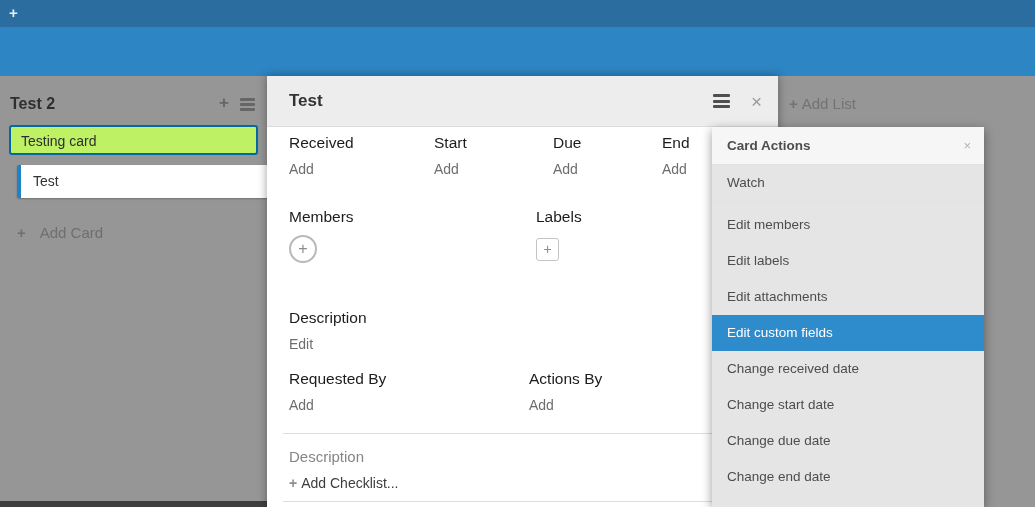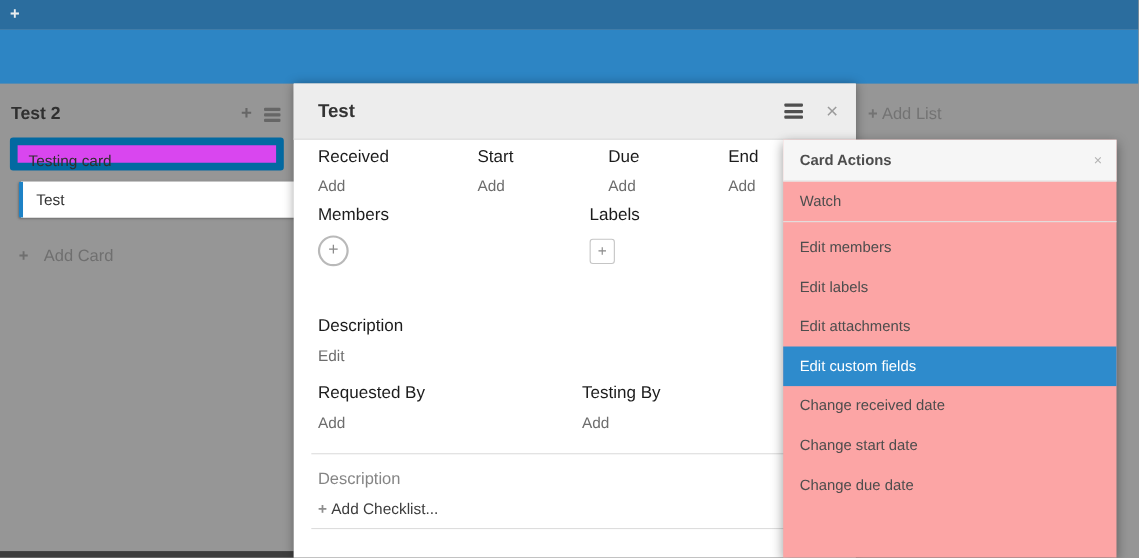--- a/index.html
+++ b/index.html
@@ -19,21 +19,21 @@
   .list-col { position:absolute; left:0; top:76px; width:267px; height:426px; }
   .list-header { display:flex; align-items:flex-end; padding:17px 12px 12px 10px; }
   .list-title { flex:1; font-size:16px; font-weight:bold; color:#2f2f2f; }
   .list-header .hicon { color:#666; margin-left:11px; cursor:pointer; }
   .list-header .plus-ic { font-size:17px; font-weight:bold; }
   .burger { display:inline-block; width:15px; }
   .burger i { display:block; height:2.5px; background:#666; margin:2.5px 0; border-radius:1px; }
 
   .card-item {
     margin:0 9px 10px 9px; height:30px; line-height:29px;
-    background:#d946ef; border:7px solid #0369a1; border-radius:3px;
+    background:#bef264; border:2px solid #0369a1; border-radius:3px;
     padding-left:10px; font-size:14px; color:#2e2e2e; cursor:pointer;
   }
   .card-item.selected {
     position:relative; margin:0 -4px 0 17px; height:33px; line-height:33px;
     background:#ffffff; border:none; border-left:4px solid #1d82c6; border-radius:2px;
     box-shadow:0 1px 2px rgba(0,0,0,0.25); padding-left:12px; color:#333;
   }
   .add-card { margin:26px 0 0 17px; color:#6f6f6f; font-size:15px; cursor:pointer; }
   .add-card .plus-ic { font-weight:bold; margin-right:14px; color:#6f6f6f; }
 
@@ -58,21 +58,21 @@
   .panel-close { margin-left:21px; color:#9b9b9b; font-size:19px; cursor:pointer; line-height:19px; }
 
   .panel-body { padding-top:7px; }
   .sect-label { font-size:15.5px; color:#1c1c1c; padding-left:22px; }
   .add-link { font-size:14px; color:#6d6d6d; margin-top:9px; padding-left:22px; cursor:pointer; }
 
   .dates-row { display:flex; }
   .dcol0 { width:145px; } .dcol1 { width:119px; } .dcol2 { width:109px; } .dcol3 { flex:1; }
   .dates-row .sect-label, .dates-row .add-link { padding-left:22px; }
 
-  .ml-row { display:flex; margin-top:10px;justify-content:flex-end; }
+  .ml-row { display:flex; margin-top:31px;justify-content:flex-end; }
   .mcol { width:247px; } .lcol { flex:1; }
   .member-btn {
     width:28px; height:28px; border:2px solid #b9b9b9; border-radius:50%;
     color:#8b8b8b; font-size:16px; line-height:24px; text-align:center;
     margin:9px 0 0 22px; cursor:pointer; background:#fff;
   }
   .label-btn {
     width:23px; height:23px; border:1px solid #c5c5c5; border-radius:3px;
     color:#8b8b8b; font-size:14px; line-height:21px; text-align:center;
     margin:12px 0 0 22px; cursor:pointer; background:#fff;
@@ -83,22 +83,22 @@
   .rcol { width:240px; } .acol { flex:1; }
 
   .divider { border-top:1px solid #dddddd; margin:20px 16px 0 16px; }
   .check-label { font-size:15px; color:#858585; margin-top:14px; padding-left:22px; }
   .add-checklist { font-size:14px; color:#3d3d3d; margin-top:10px; padding-left:22px; cursor:pointer; }
   .add-checklist .plus-ic { color:#8e8e8e; font-weight:bold; margin-right:4px; }
   .divider2 { border-top:1px solid #dddddd; margin:10px 16px 0 16px; }
 
   
   .dropdown {
-    position:absolute; left:712px; top:127px; width:303px; height:380px;
-    background:#fca5a5; box-shadow:0 3px 10px rgba(0,0,0,0.4); z-index:10;
+    position:absolute; left:712px; top:127px; width:272px; height:380px;
+    background:#e5e5e5; box-shadow:0 3px 10px rgba(0,0,0,0.4); z-index:10;
   }
   .dd-header {
     height:38px; background:#f6f6f6; border-bottom:1px solid #e2e2e2;
     display:flex; align-items:center; padding:0 13px 0 15px;
   }
   .dd-title { flex:1; font-size:13.5px; font-weight:bold; color:#4d4d4d; }
   .dd-close { color:#b3b3b3; font-size:13px; cursor:pointer; }
   .menu { list-style:none; }
   .menu-top { border-bottom:1px solid #e2e2e2; }
   .menu-top li { height:46px; line-height:46px; }
@@ -182,21 +182,21 @@
       <div class="sect-label">Description</div>
       <div class="add-link">Edit</div>
     </div>
 
     <div class="two-col">
       <div class="rcol">
         <div class="sect-label">Requested By</div>
         <div class="add-link">Add</div>
       </div>
       <div class="acol">
-        <div class="sect-label">Testing By</div>
+        <div class="sect-label">Actions By</div>
         <div class="add-link">Add</div>
       </div>
     </div>
 
     <div class="divider"></div>
     <div class="check-label">Description</div>
     <div class="add-checklist"><span class="plus-ic">+</span><span>Add Checklist...</span></div>
     <div class="divider2"></div>
 
   </div>
@@ -211,14 +211,15 @@
     <li>Watch</li>
   </ul>
   <ul class="menu menu-main">
     <li>Edit members</li>
     <li>Edit labels</li>
     <li>Edit attachments</li>
     <li class="highlight">Edit custom fields</li>
     <li>Change received date</li>
     <li>Change start date</li>
     <li>Change due date</li>
+    <li>Change end date</li>
   </ul>
 </div>
 
 </body></html>

